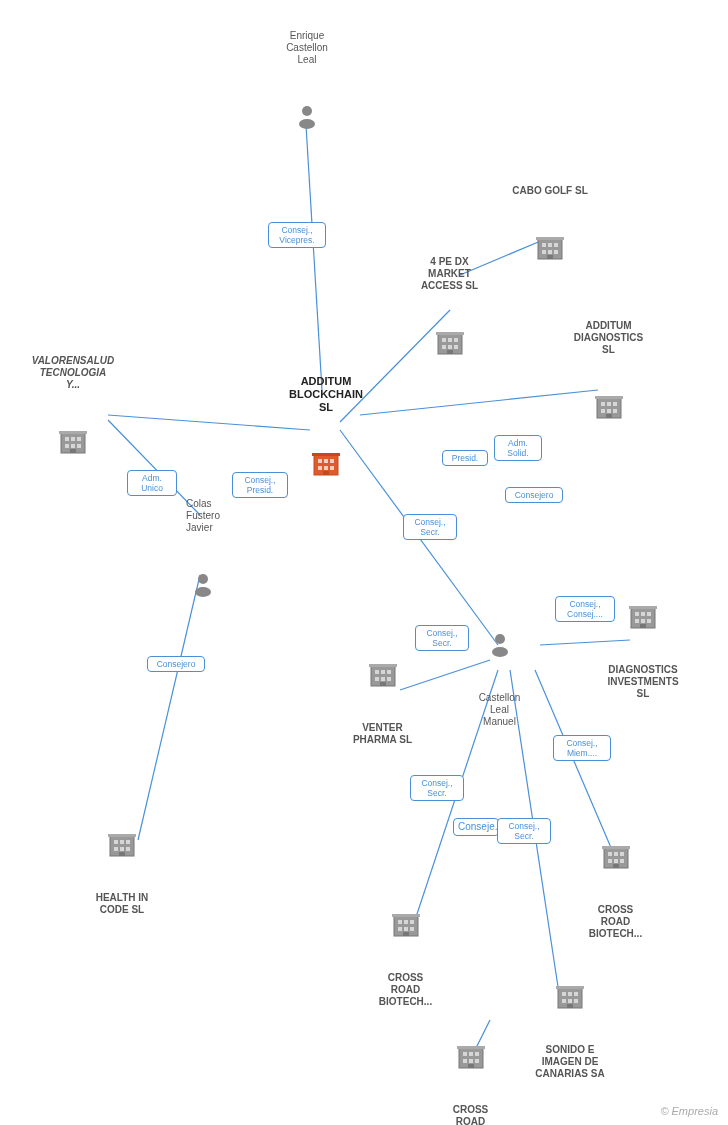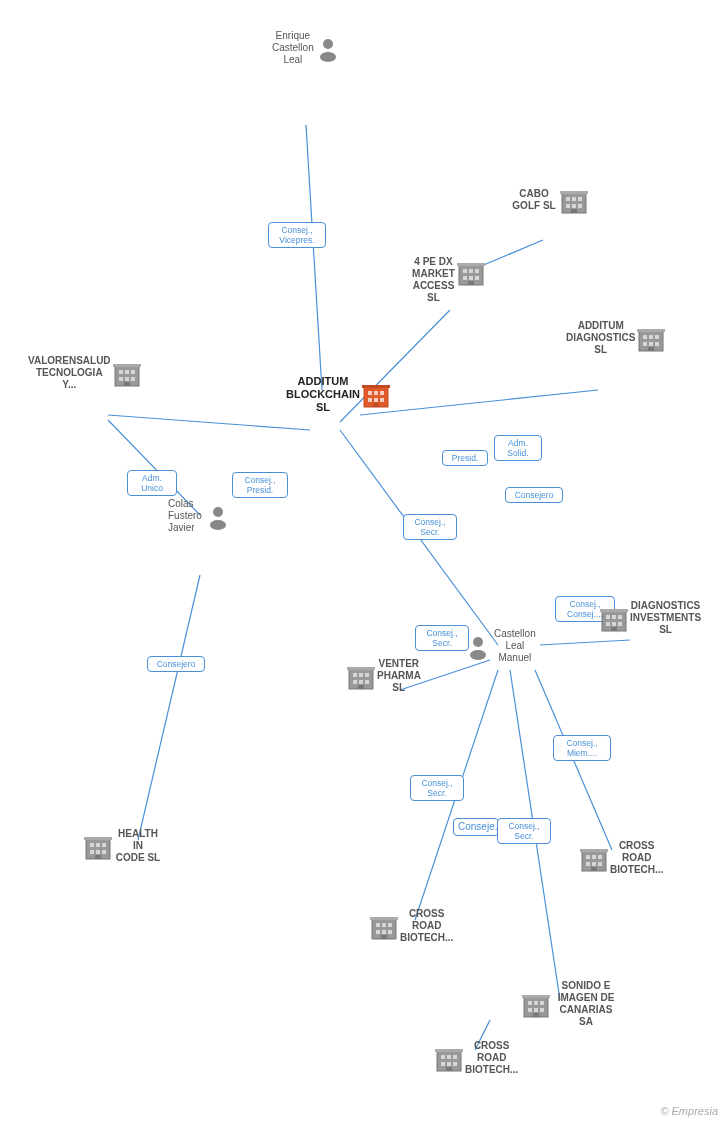--- a/index.html
+++ b/index.html
@@ -19,23 +19,24 @@
     svg.lines {
       position: absolute;
       top: 0; left: 0;
       width: 728px;
       height: 1125px;
       pointer-events: none;
     }
     .node {
       position: absolute;
       display: flex;
-      flex-direction: row;
+      flex-direction: column;
       align-items: center;
       text-align: center;
+      gap: 32px;
     }
     .node-label {
       font-size: 10px;
       color: #555;
       line-height: 1.2;
       margin-bottom: 2px;
     }
     .building-icon {
       width: 32px;
       height: 32px;
@@ -196,21 +197,21 @@
         <rect x="8" y="19" width="4" height="4" fill="#fff" opacity="0.6"></rect>
         <rect x="14" y="19" width="4" height="4" fill="#fff" opacity="0.6"></rect>
         <rect x="20" y="19" width="4" height="4" fill="#fff" opacity="0.6"></rect>
         <rect x="13" y="24" width="6" height="4" fill="#777"></rect>
         <rect x="2" y="6" width="28" height="3" fill="#aaa"></rect>
       </svg>
     </div>
   </div>
 
   <div class="node" style="left:28px; top:355px; width:90px;">
-    <div class="node-label" style="white-space:pre-line; font-size:10px; color:#555; font-weight:bold; text-align:center;">VALORENSALUD<br>TECNOLOGIA<br>Y...</div>
+    <div class="node-label" style="white-space:pre-line; font-size:10px; color:#555; font-weight:bold; text-align:center;font-style:italic;">VALORENSALUD<br>TECNOLOGIA<br>Y...</div>
     <div class="building-icon">
       <svg viewBox="0 0 32 32" fill="none">
         <rect x="4" y="8" width="24" height="20" fill="#999" stroke="#777" stroke-width="1"></rect>
         <rect x="8" y="12" width="4" height="4" fill="#fff" opacity="0.6"></rect>
         <rect x="14" y="12" width="4" height="4" fill="#fff" opacity="0.6"></rect>
         <rect x="20" y="12" width="4" height="4" fill="#fff" opacity="0.6"></rect>
         <rect x="8" y="19" width="4" height="4" fill="#fff" opacity="0.6"></rect>
         <rect x="14" y="19" width="4" height="4" fill="#fff" opacity="0.6"></rect>
         <rect x="20" y="19" width="4" height="4" fill="#fff" opacity="0.6"></rect>
         <rect x="13" y="24" width="6" height="4" fill="#777"></rect>

